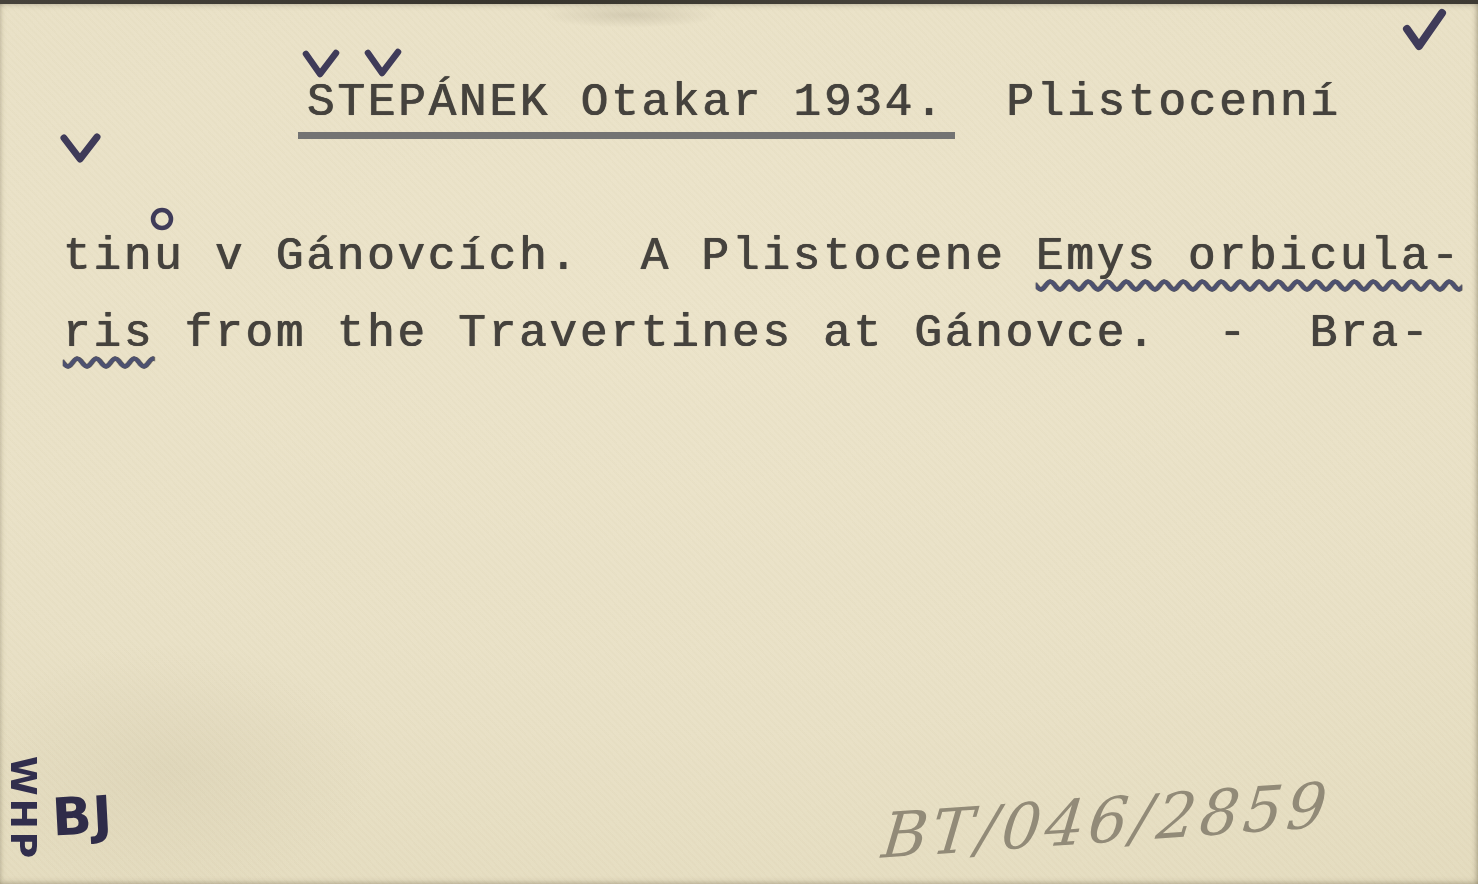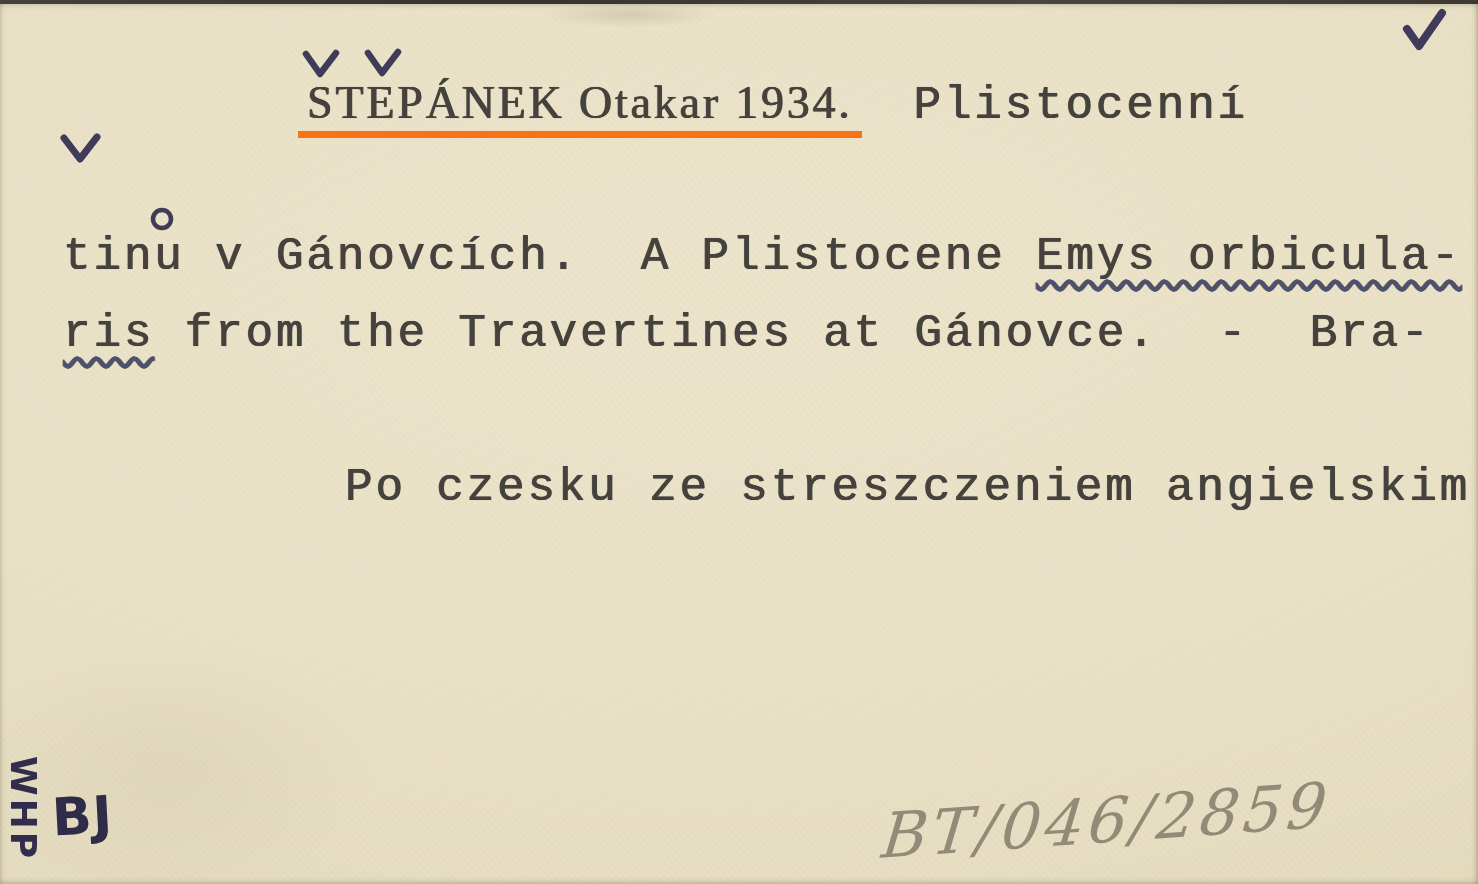--- a/index.html
+++ b/index.html
@@ -40,22 +40,22 @@
     color:#45423d;
     text-shadow:0.6px 0 0 #4a4741, -0.4px 0 0 rgba(74,71,65,0.75), 0 0 1px rgba(70,66,60,0.5);
   }
   .tl1{top:80px;padding-left:244px;}
   .tl2{top:157px;}
   .tl3{top:234px;text-align:right;}
   .tl4{top:311px;}
   .tl5{top:388px;}
   .tl6{top:465px;padding-left:282px;}
   .u-solid{
-    border-bottom:7px solid #f97316;
-    padding:0 9px 3px 9px;margin:0 -9px;font-family:Liberation Serif, serif;
+    border-bottom:7px solid #737373;
+    padding:0 9px 3px 9px;margin:0 -9px;
   }
   .u-wavy{
     text-decoration-line:underline;
     text-decoration-style:wavy;
     text-decoration-color:#4d5170;
     text-decoration-thickness:3.5px;
     text-underline-offset:11px;
   }
 
   
@@ -95,21 +95,20 @@
   <div class="stain s2"></div>
 
   <div class="tline tl1"><span class="u-solid">STEPÁNEK Otakar 1934.</span><span>  Plistocenní</span></div>
 
 
   <div class="tline tl3"><span>tinu v Gánovcích.  A Plistocene </span><span class="u-wavy">Emys orbicula-</span></div>
 
   <div class="tline tl4"><span class="u-wavy">ris</span><span> from the Travertines at Gánovce.  -  Bra-</span></div>
 
 
-  <div class="tline tl6"><span>Po czesku ze streszczeniem angielskim</span></div>
 
   <svg class="ink" style="left:300px;top:48px;" width="44" height="32" viewBox="0 0 44 32">
     <path d="M6,6 L20,26 L36,5" stroke-width="6.5"></path>
   </svg>
   <svg class="ink" style="left:362px;top:47px;" width="44" height="32" viewBox="0 0 44 32">
     <path d="M6,6 L20,26 L36,5" stroke-width="6.5"></path>
   </svg>
   <svg class="ink" style="left:58px;top:132px;" width="46" height="32" viewBox="0 0 46 32">
     <path d="M6,6 L22,27 L39,5" stroke-width="7"></path>
   </svg>

